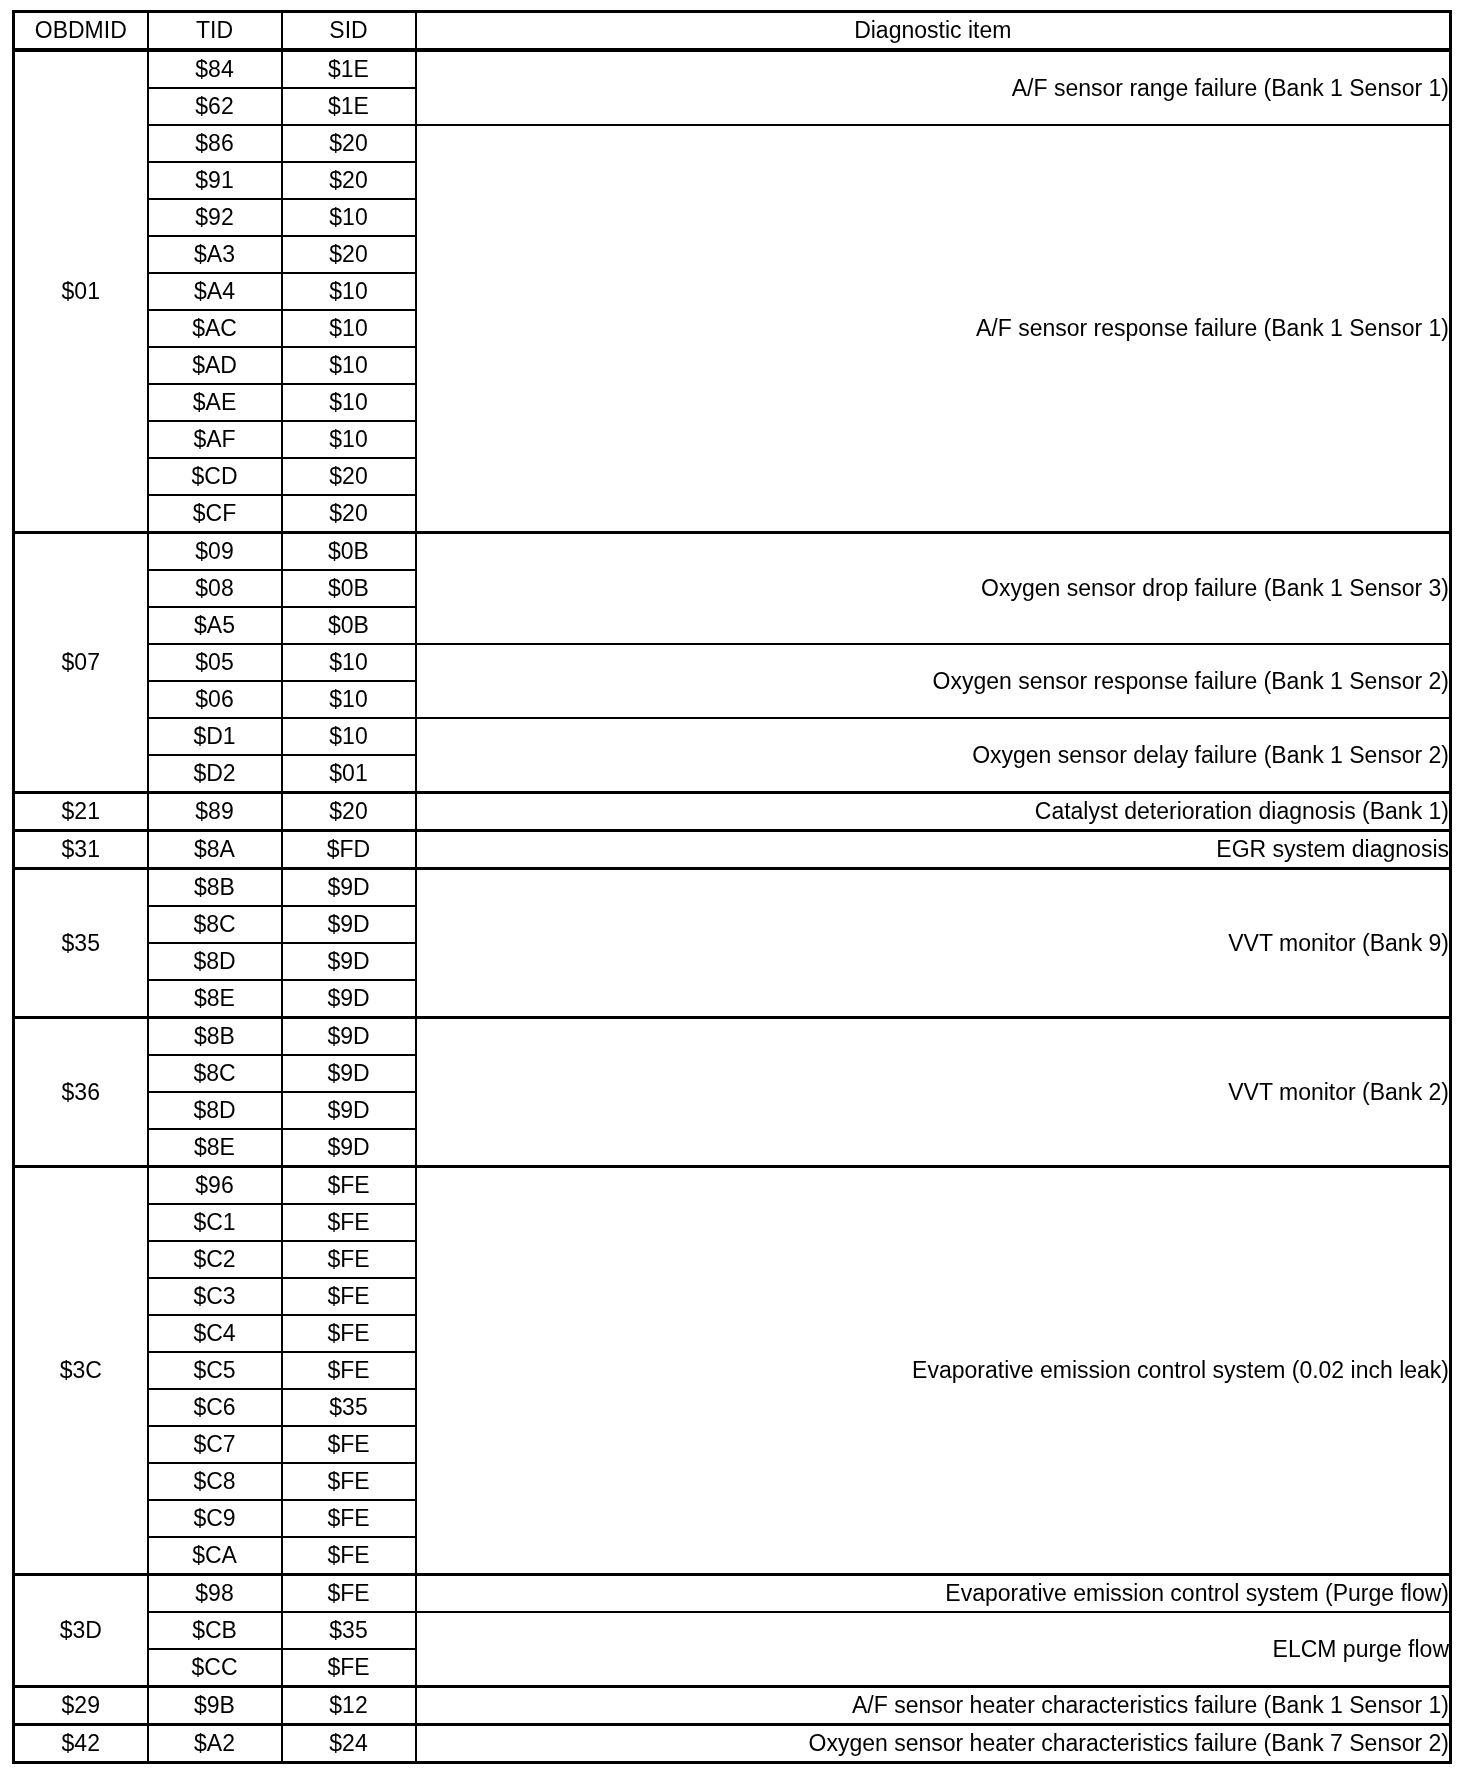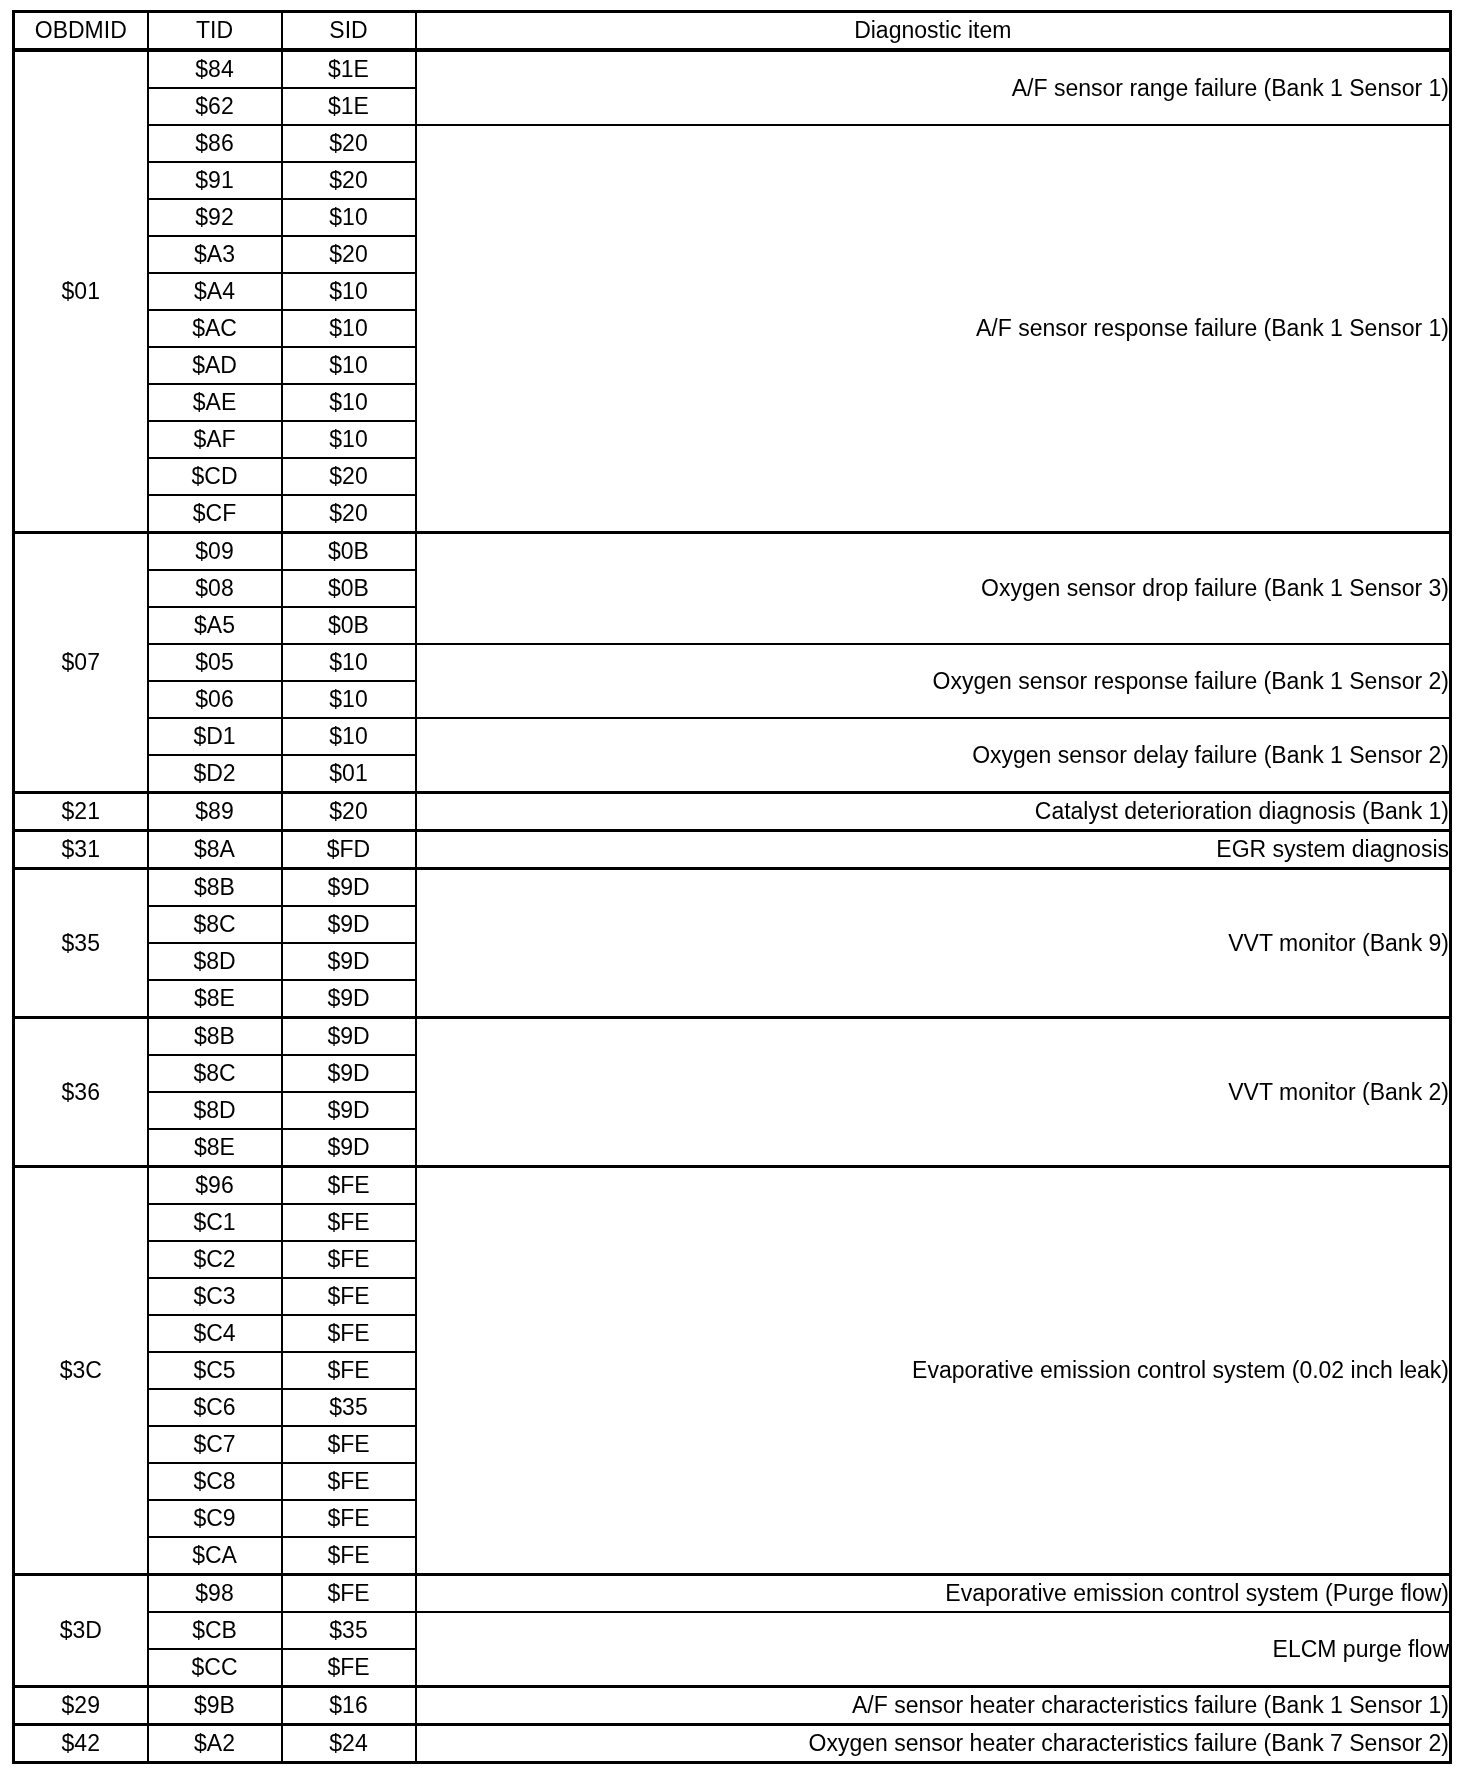--- a/index.html
+++ b/index.html
@@ -235,21 +235,21 @@
         <td class="c">$35</td>
         <td class="d" rowspan="2">ELCM purge flow</td>
       </tr>
       <tr>
         <td class="c">$CC</td>
         <td class="c">$FE</td>
       </tr>
       <tr class="grp-start">
         <td class="c" rowspan="1">$29</td>
         <td class="c">$9B</td>
-        <td class="c">$16</td>
+        <td class="c">$12</td>
         <td class="d" rowspan="1">A/F sensor heater characteristics failure (Bank 1 Sensor 1)</td>
       </tr>
       <tr class="grp-start">
         <td class="c" rowspan="1">$42</td>
         <td class="c">$A2</td>
         <td class="c">$24</td>
         <td class="d" rowspan="1">Oxygen sensor heater characteristics failure (Bank 7 Sensor 2)</td>
       </tr>
     </tbody>
 </table>

